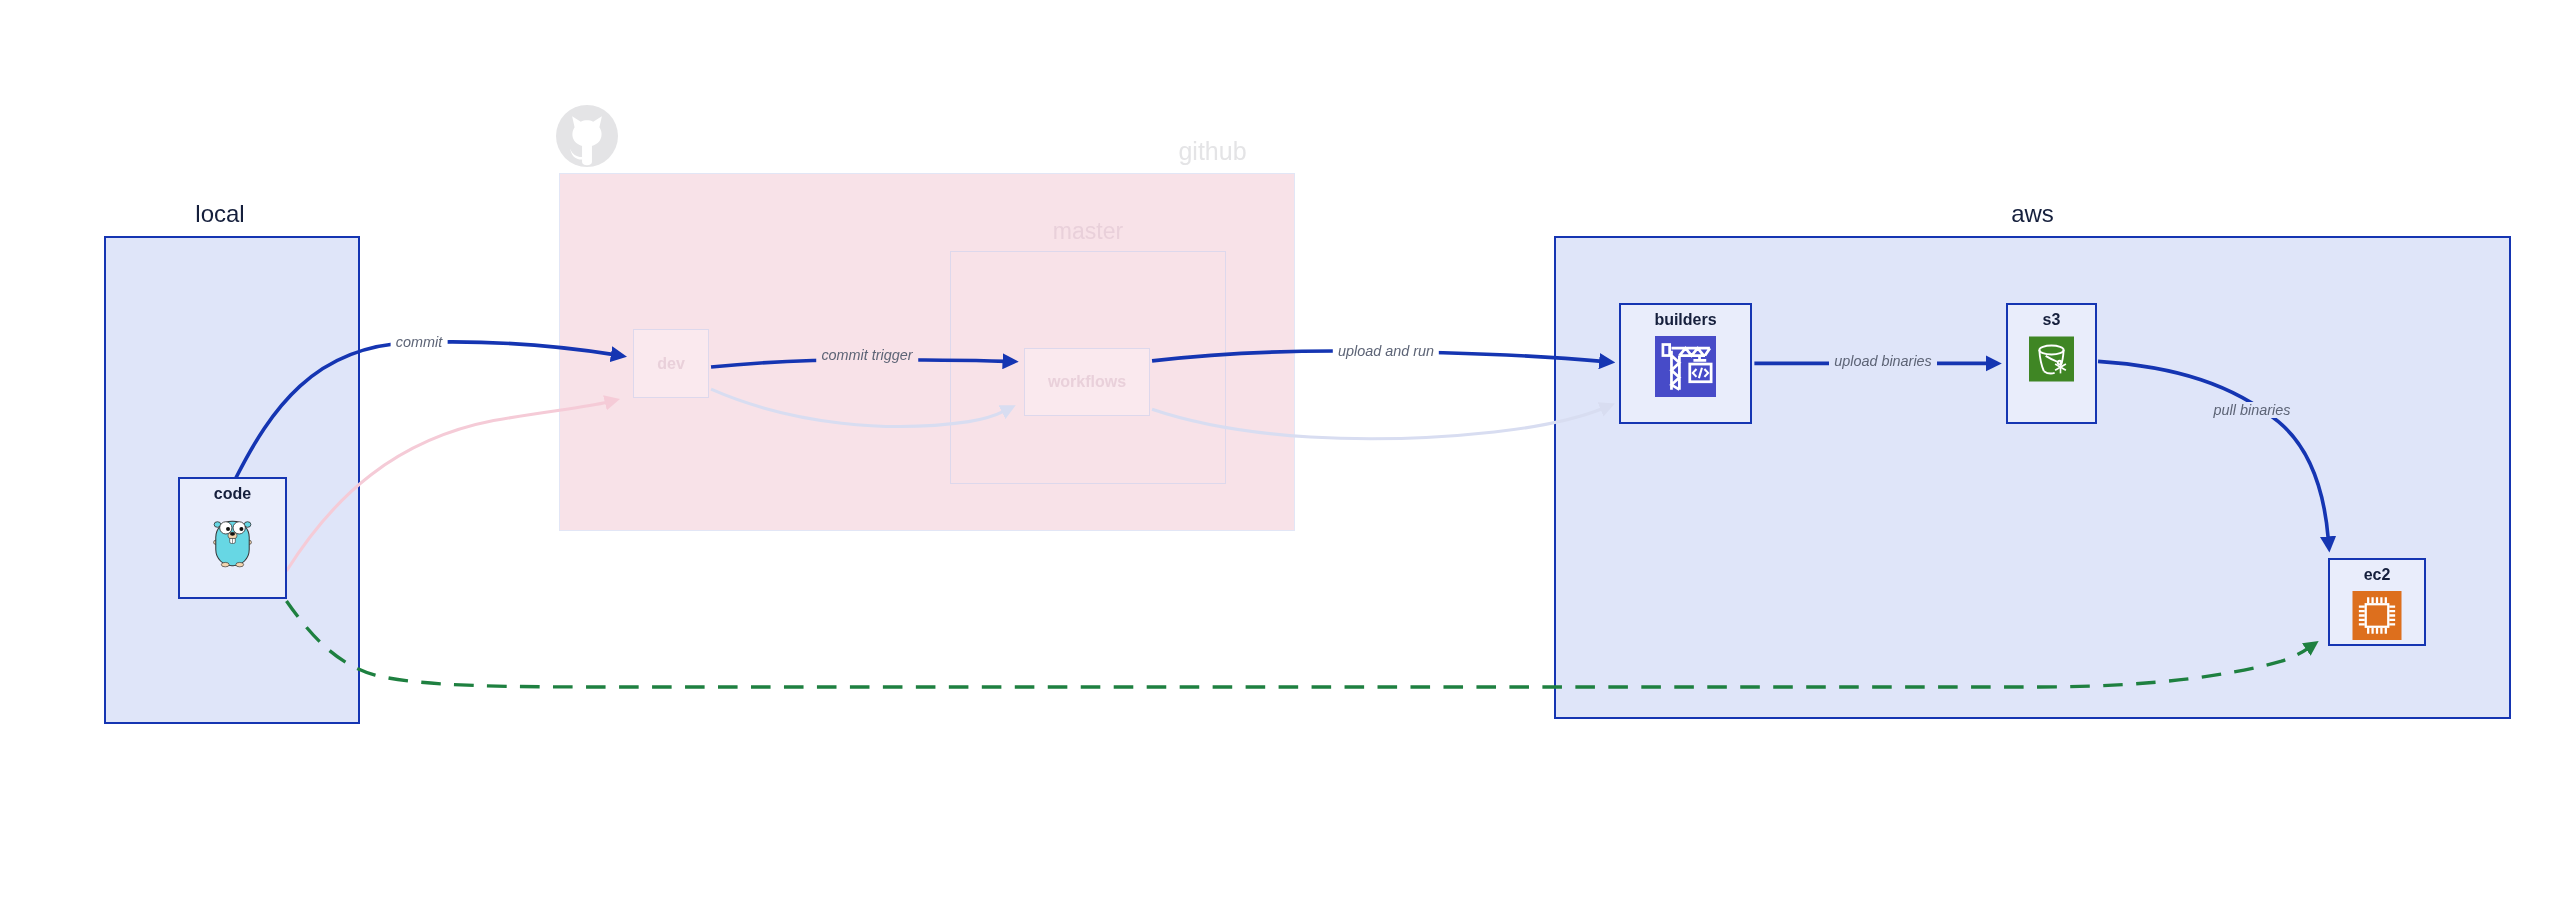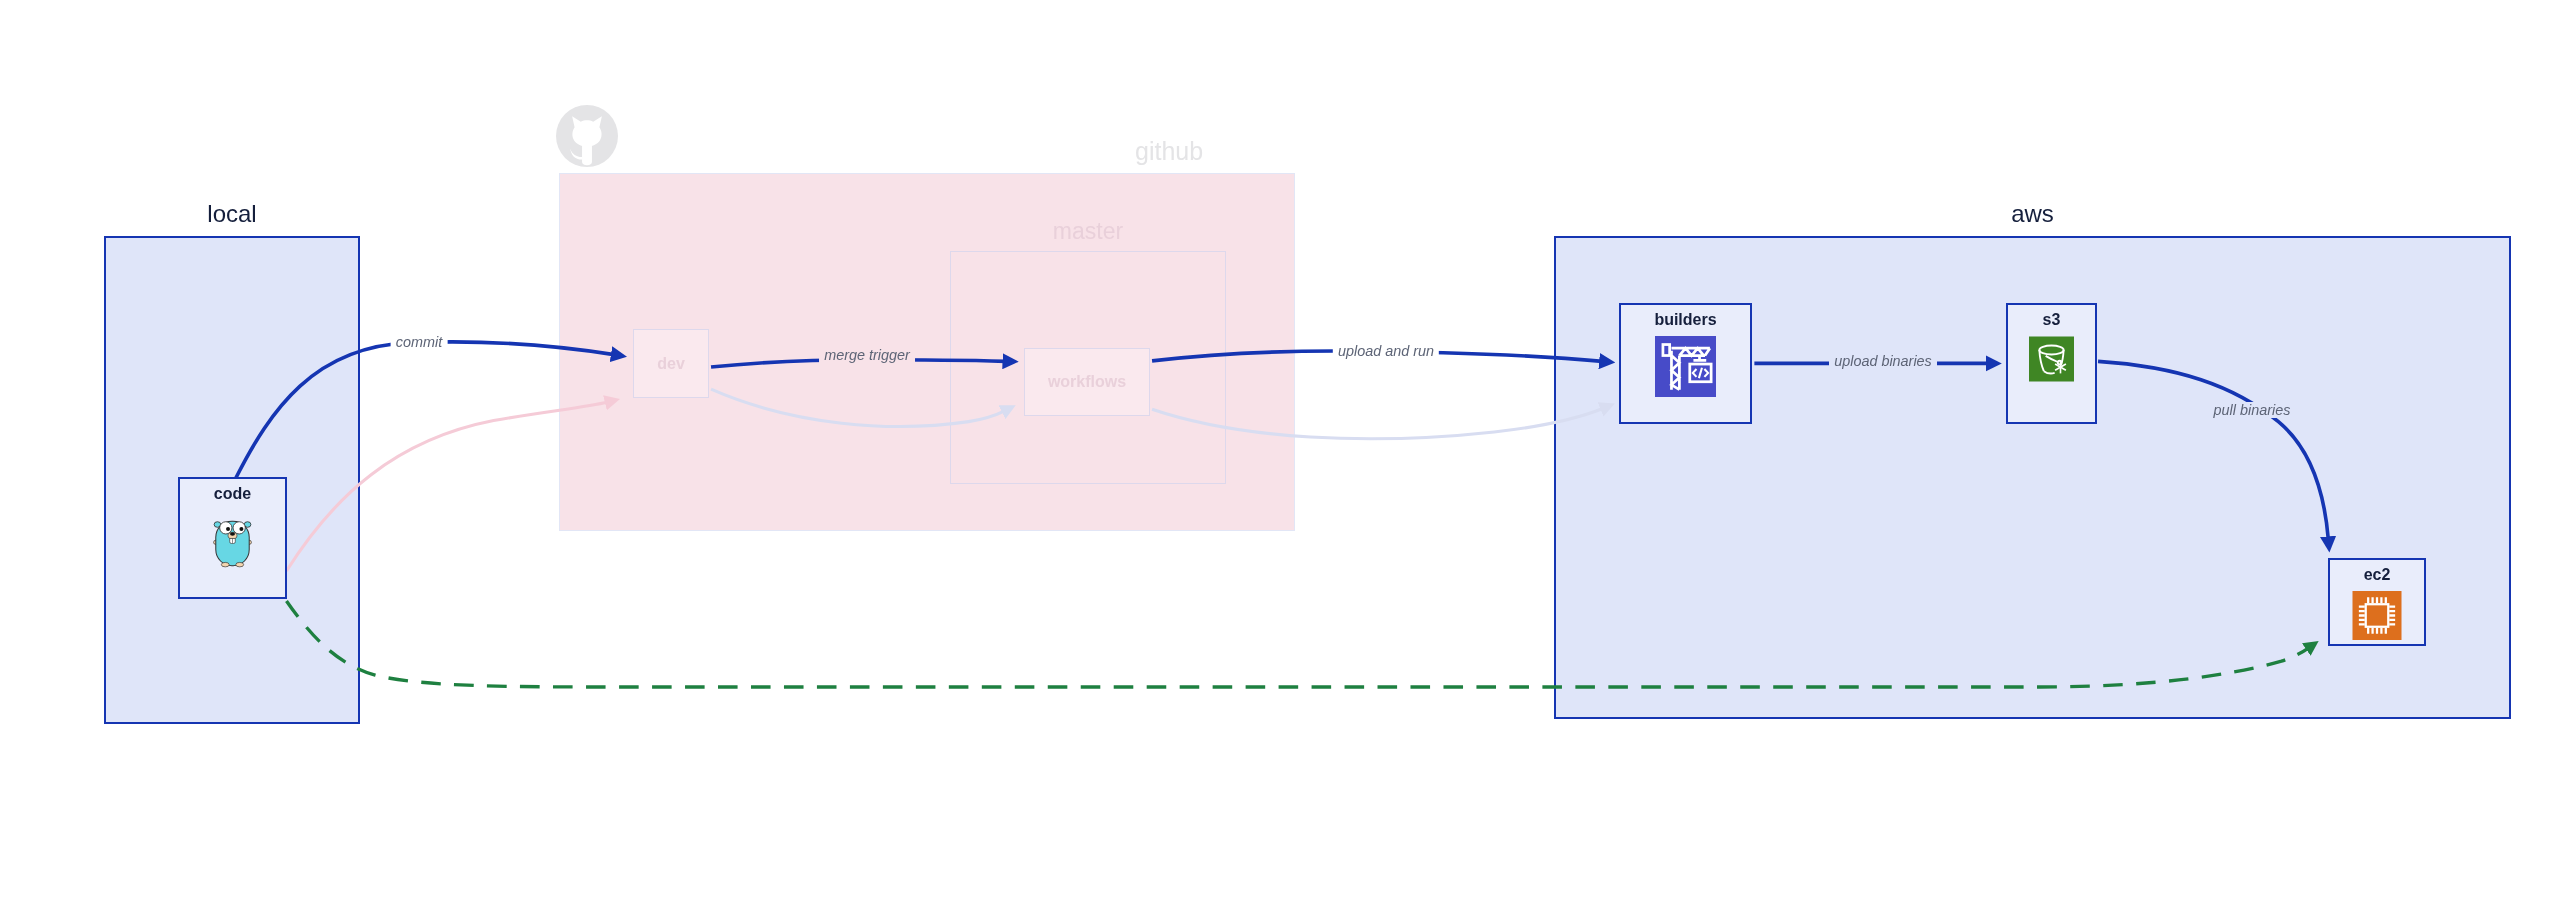--- a/index.html
+++ b/index.html
@@ -84,22 +84,22 @@
   </svg>
 
   <svg style="position:absolute;left:556px;top:105px;" width="62" height="62" viewBox="0 0 100 100">
     <circle cx="50" cy="50" r="50" fill="var(--octocat_gray)"></circle>
     <path fill="#ffffff" d="M30,36 L26,18 L40,27 C46,24 54,24 60,27 L74,18 L70,36
       C74,42 75,50 71,57 C67,64 58,67 50,67 C42,67 33,64 29,57 C25,50 26,42 30,36 z"></path>
     <path fill="#ffffff" d="M42,63 H58 V92 C58,95 55,97 50,97 C45,97 42,95 42,92 z"></path>
     <path fill="#ffffff" d="M42,88 C30,88 24,80 23,70 C26,80 33,83 42,84 z"></path>
   </svg>
 
-  <div class="group-label" style="left:104px;top:200px;width:256px;">local</div>
-  <div class="group-label faded-gray" style="left:1135px;top:137px;width:155px;text-align:left;">github</div>
+  <div class="group-label" style="left:92px;top:200px;width:256px;">local</div>
+  <div class="group-label faded-gray" style="left:1135px;top:137px;width:155px;text-align:center;">github</div>
   <div class="group-label faded-pink" style="left:950px;top:218px;width:276px;">master</div>
   <div class="group-label" style="left:1554px;top:200px;width:957px;">aws</div>
 
   <div class="node solid" style="left:178px;top:477px;width:109px;height:122px;">
     <span class="node-label">code</span>
     <svg class="node-icon" width="39" height="58" viewBox="0 0 70 100">
       <ellipse cx="8" cy="24" rx="6" ry="5" fill="var(--gopher_teal)" stroke="#333" stroke-width="1.5"></ellipse>
       <ellipse cx="62" cy="24" rx="6" ry="5" fill="var(--gopher_teal)" stroke="#333" stroke-width="1.5"></ellipse>
       <ellipse cx="6" cy="56" rx="5" ry="4" fill="#f3d4ae" stroke="#333" stroke-width="1.2"></ellipse>
       <ellipse cx="64" cy="56" rx="5" ry="4" fill="#f3d4ae" stroke="#333" stroke-width="1.2"></ellipse>
@@ -171,20 +171,20 @@
         <rect x="27" y="27" width="46" height="46"></rect>
         <path d="M32,13 V25 M41,13 V25 M50,13 V25 M59,13 V25 M68,13 V25"></path>
         <path d="M32,75 V87 M41,75 V87 M50,75 V87 M59,75 V87 M68,75 V87"></path>
         <path d="M13,32 H25 M13,41 H25 M13,50 H25 M13,59 H25 M13,68 H25"></path>
         <path d="M75,32 H87 M75,41 H87 M75,50 H87 M75,59 H87 M75,68 H87"></path>
       </g>
     </svg>
   </div>
 
   <span class="edge-label bg-white" style="left:419px;top:342px;">commit</span>
-  <span class="edge-label bg-pink" style="left:867px;top:355px;">merge trigger</span>
+  <span class="edge-label bg-pink" style="left:867px;top:355px;">commit trigger</span>
   <span class="edge-label bg-white" style="left:1386px;top:351px;">upload and run</span>
   <span class="edge-label bg-blue" style="left:1883px;top:361px;">upload binaries</span>
   <span class="edge-label bg-blue" style="left:2252px;top:410px;font-style:italic;">pull binaries</span>
 
 
 </div>
 
 
 </body></html>

